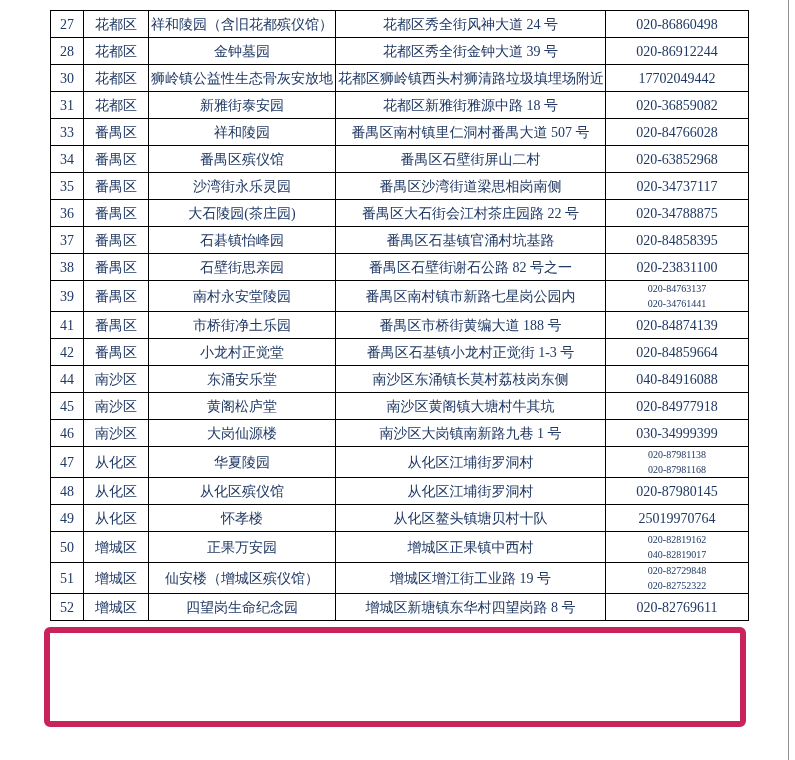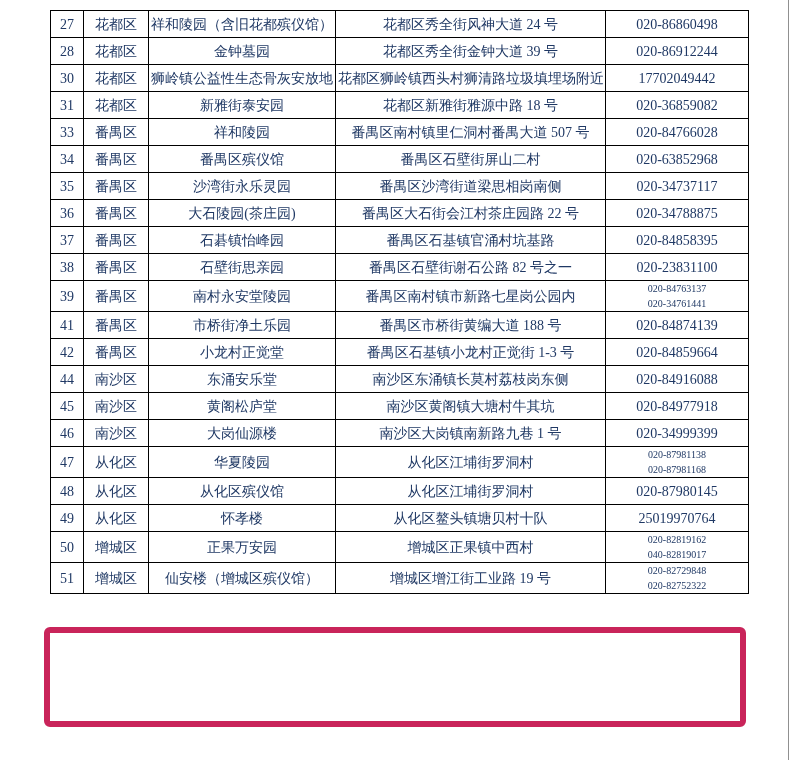--- a/index.html
+++ b/index.html
@@ -158,35 +158,35 @@
         <td>番禺区</td>
         <td>小龙村正觉堂</td>
         <td>番禺区石基镇小龙村正觉街 1-3 号</td>
         <td>020-84859664</td>
       </tr>
       <tr class="std">
         <td>44</td>
         <td>南沙区</td>
         <td>东涌安乐堂</td>
         <td>南沙区东涌镇长莫村荔枝岗东侧</td>
-        <td>020-84916088</td>
+        <td>040-84916088</td>
       </tr>
       <tr class="std">
         <td>45</td>
         <td>南沙区</td>
         <td>黄阁松庐堂</td>
         <td>南沙区黄阁镇大塘村牛其坑</td>
         <td>020-84977918</td>
       </tr>
       <tr class="std">
         <td>46</td>
         <td>南沙区</td>
         <td>大岗仙源楼</td>
         <td>南沙区大岗镇南新路九巷 1 号</td>
-        <td>020-34999399</td>
+        <td>030-34999399</td>
       </tr>
       <tr class="tall">
         <td>47</td>
         <td>从化区</td>
         <td>华夏陵园</td>
         <td>从化区江埔街罗洞村</td>
         <td class="multi">
           <div>020-87981138</div>
           <div>020-87981168</div>
         </td>
@@ -218,17 +218,24 @@
       <tr class="tall">
         <td>51</td>
         <td>增城区</td>
         <td>仙安楼（增城区殡仪馆）</td>
         <td>增城区增江街工业路 19 号</td>
         <td class="multi">
           <div>020-82729848</div>
           <div>020-82752322</div>
         </td>
       </tr>
+      <tr class="std">
+        <td>52</td>
+        <td>增城区</td>
+        <td>四望岗生命纪念园</td>
+        <td>增城区新塘镇东华村四望岗路 8 号</td>
+        <td>020-82769611</td>
+      </tr>
     </tbody>
 </table>
 
 <div class="highlight-box" style="top: 627px; height: 100px; left: 44px; width: 702px;"></div>
 <div class="page-edge-line"></div>
 
 </body></html>

